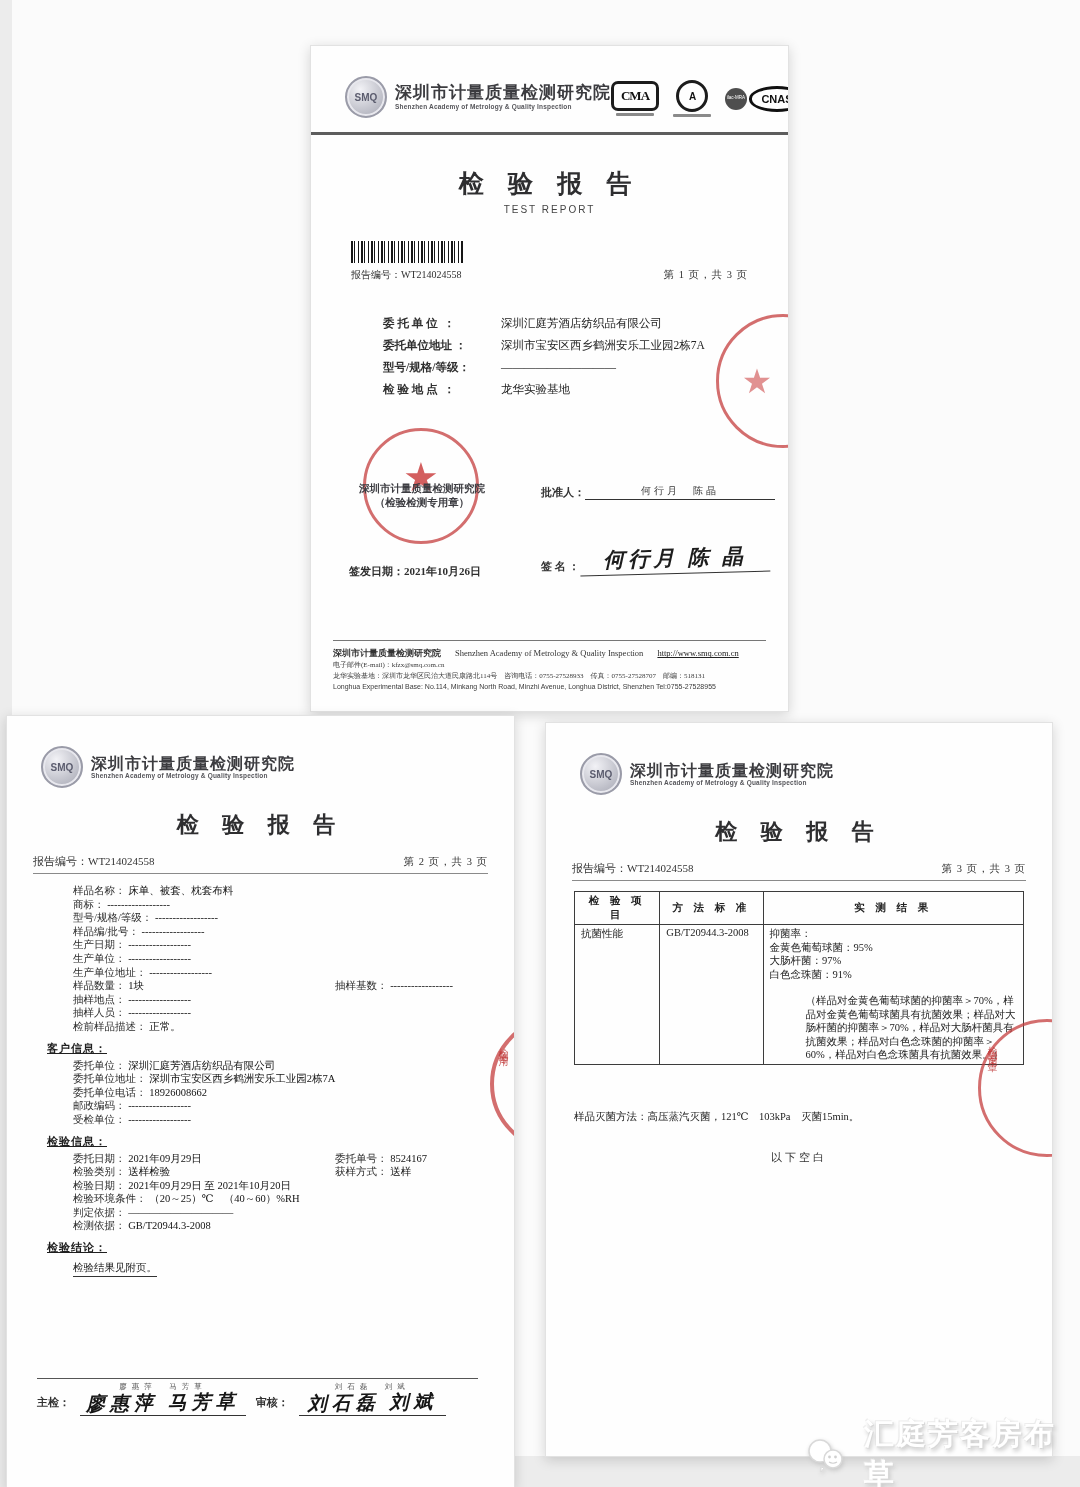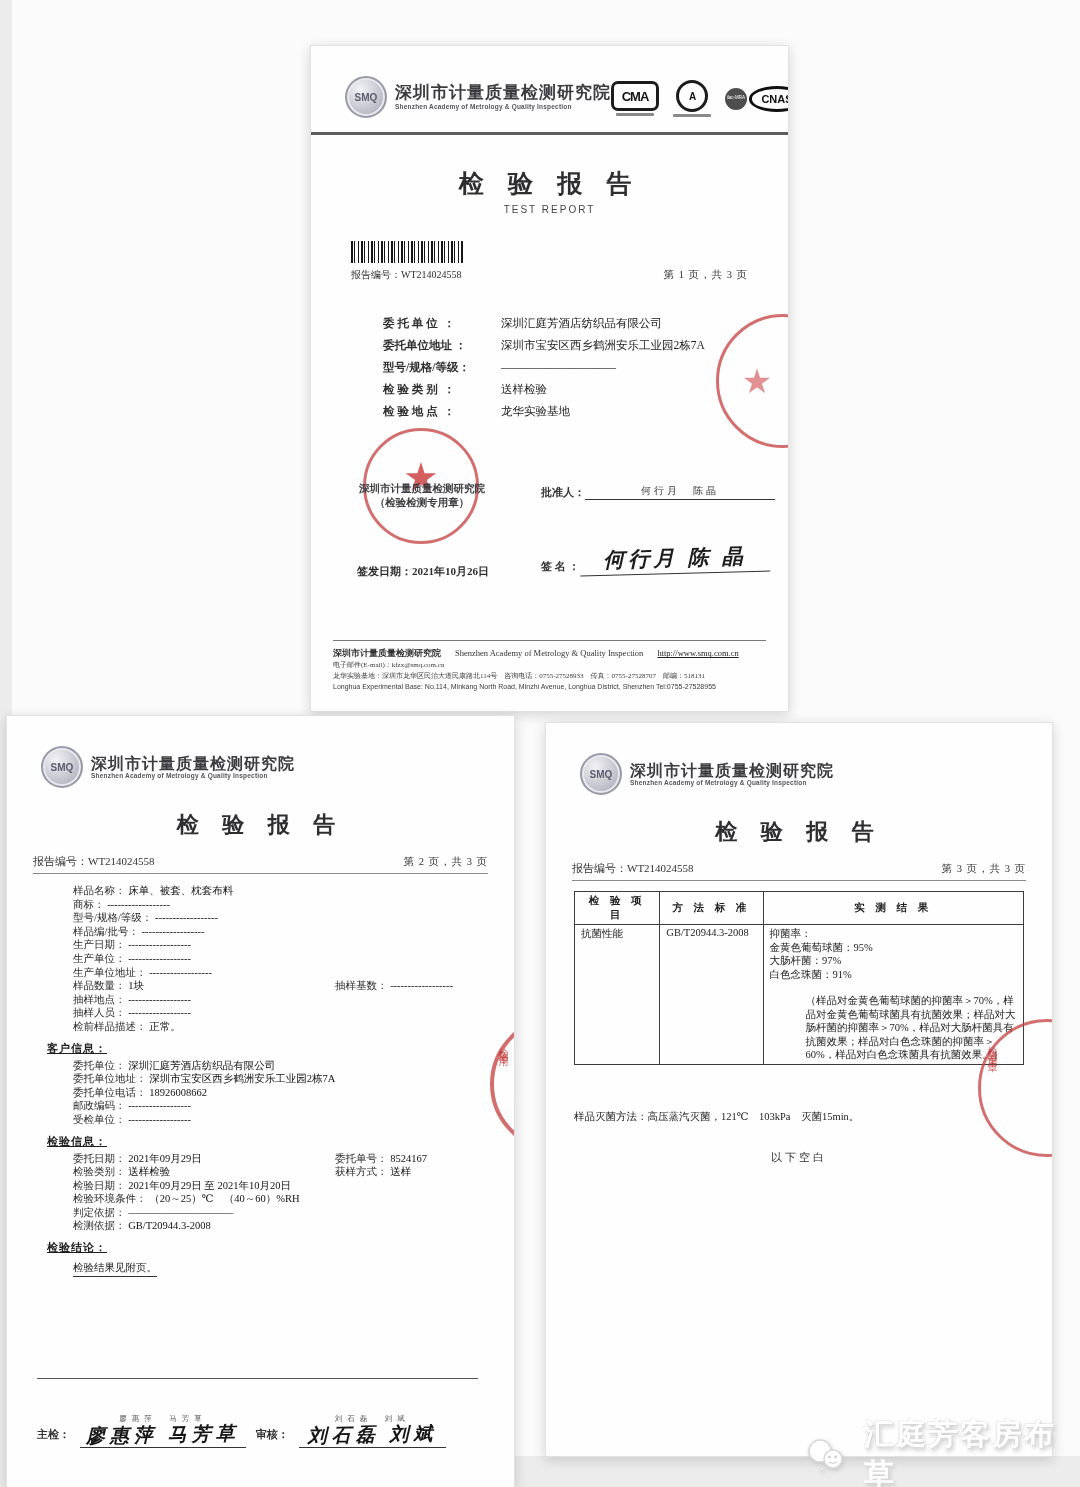--- a/index.html
+++ b/index.html
@@ -26,21 +26,21 @@
     box-shadow:inset 0 0 0 2px #e8e8ee;}
   .org-names{display:flex;flex-direction:column;line-height:1.1;}
   .org-cn{font-weight:bold;font-size:17px;color:#3c3c40;letter-spacing:1px;white-space:nowrap;}
   .org-en{font-style:normal;font-size:6.5px;color:#55555a;font-family:"Liberation Sans",sans-serif;font-weight:bold;letter-spacing:.2px;}
   .page2 .org-cn,.page3 .org-cn{font-size:16px;}
 
   
   .certs{display:flex;align-items:center;gap:14px;margin-top:4px;}
   .mark{display:flex;flex-direction:column;align-items:center;gap:2px;}
   .cma-box{width:42px;height:24px;border:3px solid #1c1c1c;border-radius:7px;display:flex;align-items:center;justify-content:center;
-    font-family:Liberation Sans, sans-serif;font-weight:bold;font-size:13px;color:#111;letter-spacing:-1px;}
+    font-family:Liberation Serif, serif;font-weight:bold;font-size:13px;color:#111;letter-spacing:-1px;}
   .cal-circ{width:26px;height:26px;border:3px solid #1c1c1c;border-radius:50%;display:flex;align-items:center;justify-content:center;
     font-family:"Liberation Sans",sans-serif;font-weight:bold;font-size:10px;color:#111;letter-spacing:-1px;}
   .smudge{width:38px;height:3px;background:#8a8a8a;border-radius:1px;}
   .cnas-group{display:flex;align-items:center;gap:2px;}
   .ilac-circ{width:22px;height:22px;border-radius:50%;background:#4e4e4e;color:#fff;display:flex;align-items:center;justify-content:center;
     font-family:"Liberation Sans",sans-serif;font-size:4.5px;text-align:center;line-height:1;}
   .cnas-oval{min-width:44px;height:20px;border:3px solid #101010;border-radius:50% / 48%;display:flex;align-items:center;justify-content:center;
     font-family:"Liberation Sans",sans-serif;font-weight:bold;font-size:11px;color:#101010;padding:0 3px;}
 
   .thick-rule{height:3px;background:#5d5d5d;margin-top:14px;}
@@ -68,21 +68,21 @@
     display:flex;align-items:center;justify-content:center;}
   .stamp .star{color:rgba(200,55,55,.8);}
   .stamp-center{left:52px;top:382px;width:110px;height:110px;}
   .stamp-center .star{font-size:40px;margin-top:-18px;}
   .stamp-right-p1{right:-62px;top:268px;width:128px;height:128px;}
   .stamp-right-p1 .star{font-size:34px;margin-right:52px;color:rgba(200,55,55,.55);}
 
   .stamp-caption{position:absolute;left:6px;top:436px;width:210px;text-align:center;
     font-size:10.5px;font-weight:bold;color:#3d3d42;line-height:1.35;}
   .stamp-caption span{display:block;}
-  .issue-date{position:absolute;left:46px;top:518px;font-size:11px;font-weight:bold;color:#2e2e2e;}
+  .issue-date{position:absolute;left:38px;top:518px;font-size:11px;font-weight:bold;color:#2e2e2e;}
 
   .approve-row{position:absolute;left:230px;top:438px;font-size:11px;display:flex;align-items:flex-end;}
   .sign-row{position:absolute;left:230px;top:498px;font-size:11px;display:flex;align-items:flex-end;}
   .a-lbl{font-weight:bold;white-space:pre;}
   .a-line{display:inline-block;width:190px;border-bottom:1px solid #333;text-align:center;padding-bottom:1px;}
   .approve-row .a-line{font-size:10px;color:#3a3a3a;letter-spacing:3px;}
   .hand{font-style:italic;font-weight:bold;font-size:21px;color:#1d1d1d;transform:rotate(-1.5deg);letter-spacing:4px;}
 
   footer.p1-foot{position:absolute;left:0;right:0;bottom:18px;padding:0 22px;}
   .f-rule{height:1px;background:#777;margin-bottom:6px;}
@@ -97,21 +97,21 @@
   .sec-title{font-weight:bold;text-decoration:underline;font-size:11px;color:#1f1f1f;margin:7px 0 3px 0;letter-spacing:1px;}
   .r{position:relative;line-height:13.6px;padding-left:26px;white-space:nowrap;}
   .r .lb{color:#2c2c2c;}
   .r .vl{color:#111;}
   .r .p2c{position:absolute;left:288px;top:0;}
   .concl{margin:3px 0 0 26px;display:inline-block;border-bottom:1px solid #333;padding-bottom:1px;}
 
   .sig-block{position:absolute;left:30px;right:36px;top:662px;border-top:1px solid #555;padding-top:4px;
     display:flex;align-items:flex-end;gap:10px;}
   .sig-lbl{font-size:11px;font-weight:bold;margin-bottom:6px;white-space:nowrap;}
-  .sig-area{display:inline-block;border-bottom:1px solid #333;padding:0 6px;min-width:135px;text-align:center;margin-top:32px;}
+  .sig-area{display:inline-block;border-bottom:1px solid #333;padding:0 6px;min-width:135px;text-align:center;}
   .printed{display:block;font-size:7.5px;color:#555;letter-spacing:5px;line-height:1;}
   .hand2{display:block;font-style:italic;font-weight:bold;font-size:19px;color:#161616;letter-spacing:5px;transform:rotate(-1deg);line-height:1.3;}
   .stamp-right-p2{right:-112px;top:300px;width:128px;height:128px;border-width:4px;}
   .stamp-right-p2 .inner{position:absolute;left:2px;top:20px;writing-mode:vertical-rl;color:rgba(190,50,50,.75);font-size:10px;letter-spacing:3px;}
 
   
   .p3-table{margin:10px 28px 0 28px;border-collapse:collapse;width:calc(100% - 56px);table-layout:fixed;font-size:10.5px;}
   .p3-table th,.p3-table td{border:1px solid #3c3c3c;padding:2px 6px;vertical-align:top;color:#222;}
   .p3-table th{font-weight:bold;letter-spacing:4px;text-align:center;height:18px;vertical-align:middle;}
   .col1{width:19%;} .col2{width:23%;} .col3{width:58%;}
@@ -186,24 +186,20 @@
         <span class="f-lbl">委托单位地址 ：</span>
         <span class="f-val">深圳市宝安区西乡鹤洲安乐工业园2栋7A</span>
       </div>
 
 
       <div class="f-row">
         <span class="f-lbl">型号/规格/等级：</span>
         <span class="f-val">——————————</span>
       </div>
 
-      <div class="f-row">
-        <span class="f-lbl">检 验 类 别  ：</span>
-        <span class="f-val">送样检验</span>
-      </div>
 
       <div class="f-row">
         <span class="f-lbl">检 验 地 点  ：</span>
         <span class="f-val">龙华实验基地</span>
       </div>
     </div>
 
   <div class="stamp stamp-center">
       <span class="star">★</span>
     </div>

